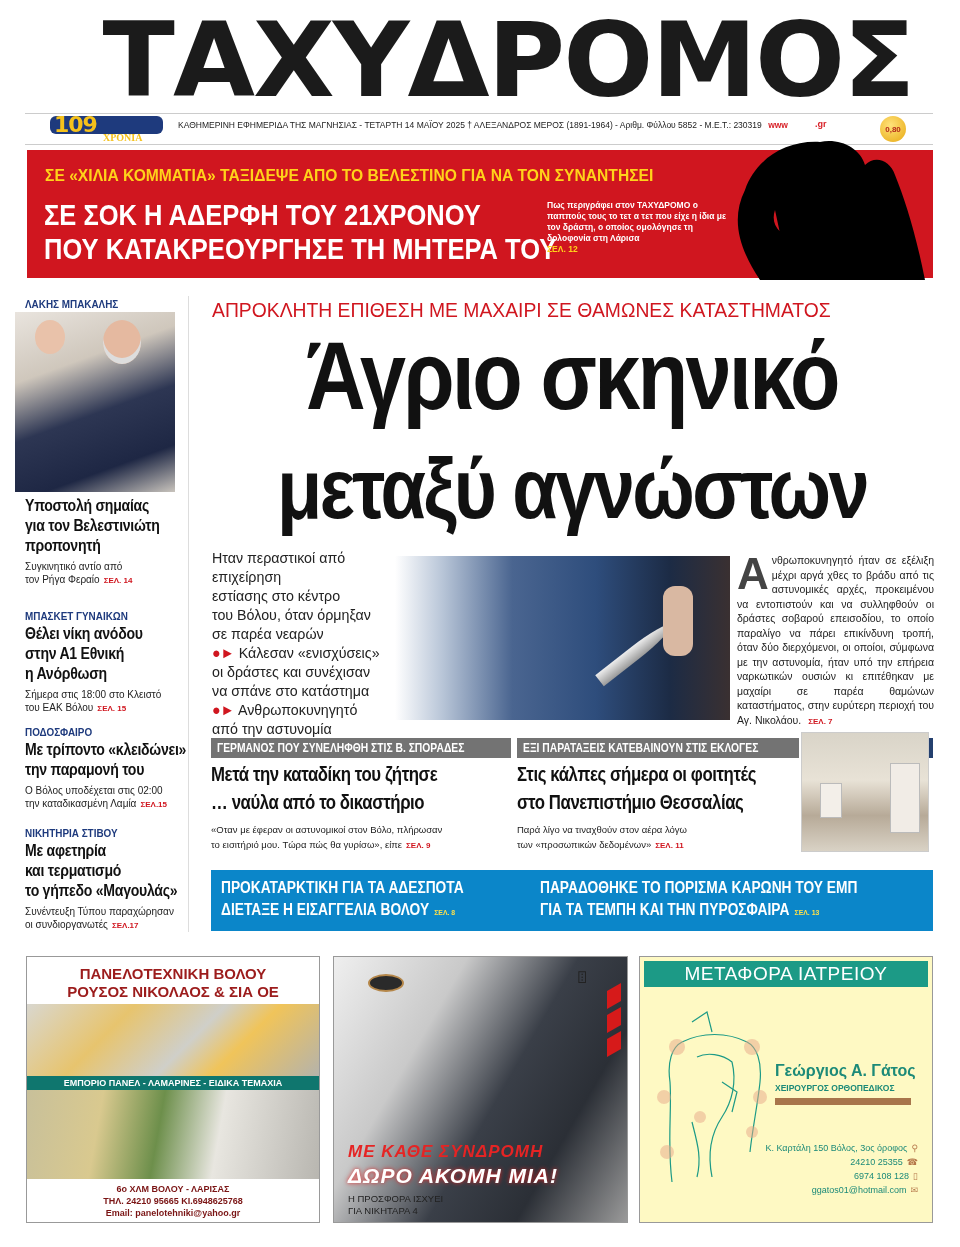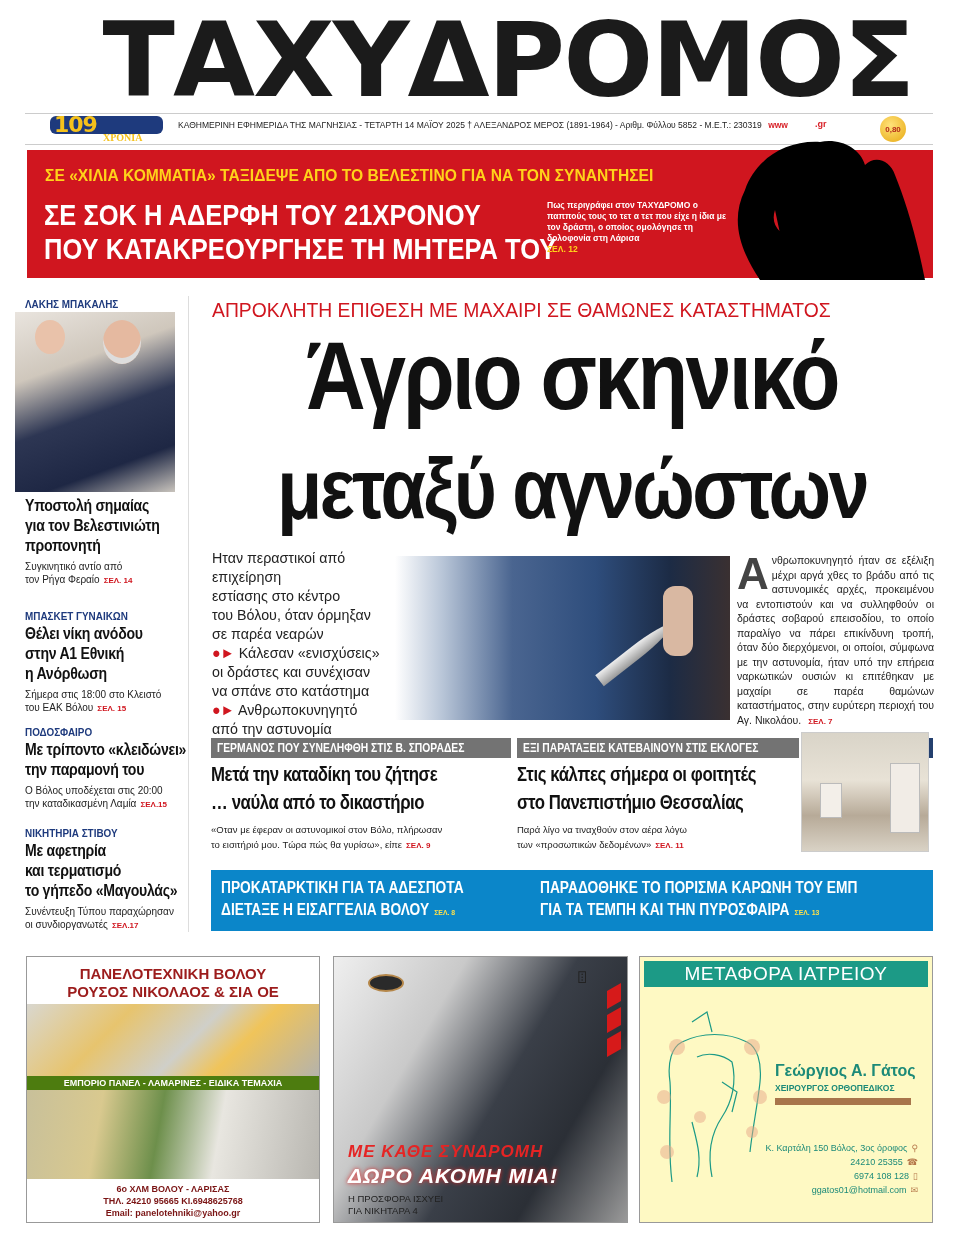--- a/index.html
+++ b/index.html
@@ -47,21 +47,21 @@
     .election-photo { left: 801px; top: 732px; width: 128px; height: 120px; background: linear-gradient(180deg, #d9d4c8 0%, #e8e2d6 40%, #b7aa98 70%, #d9d2c5 100%); border: 1px solid #ccc; }
     .election-photo .p1 { position: absolute; left: 18px; top: 50px; width: 22px; height: 35px; background: #f3efe9; border: 1px solid #bbb; }
     .election-photo .p2 { position: absolute; right: 8px; top: 30px; width: 30px; height: 70px; background: #f1ece6; border: 1px solid #bbb; }
     .bluebox { top: 870px; height: 61px; background: #0b86c9; color: #fff; font-weight: bold; font-size: 16px; line-height: 22px; padding: 7px 0 0 10px; white-space: nowrap; }
     .bluebox .inner { display: inline-block; transform: scaleX(0.86); transform-origin: left; }
     .bluebox .ref { color: #ffe14a; font-size: 8px; margin-left: 6px; }
     .ad { top: 956px; height: 267px; border: 1px solid #999; overflow: hidden; }
     .ad1 { left: 26px; width: 294px; background: #fff; }
     .ad1 .t { position: absolute; left: 0; width: 100%; text-align: center; color: #9c1c1c; font-weight: bold; font-size: 15px; line-height: 18px; }
     .ad1 .img1 { position: absolute; left: 0; top: 47px; width: 100%; height: 72px; background: linear-gradient(135deg, #d9d7cf 0%, #e7c46e 30%, #cfcfc9 55%, #f0c45a 70%, #b5b3ab 100%); }
-    .ad1 .band { position: absolute; left: 0; top: 119px; width: 100%; height: 14px; background: #4d7c0f; color: #fff; font-size: 9px; font-weight: bold; text-align: center; line-height: 14px; }
+    .ad1 .band { position: absolute; left: 0; top: 119px; width: 100%; height: 14px; background: #0f766e; color: #fff; font-size: 9px; font-weight: bold; text-align: center; line-height: 14px; }
     .ad1 .img2 { position: absolute; left: 0; top: 133px; width: 100%; height: 89px; background: linear-gradient(100deg, #c8c09a 0%, #d9c98f 25%, #6d8f4b 45%, #e8e6e0 65%, #b8b6b0 100%); }
     .ad1 .f { position: absolute; left: 0; width: 100%; text-align: center; color: #7a1414; font-size: 9px; font-weight: bold; line-height: 12px; }
     .ad2 { left: 333px; width: 295px; background: linear-gradient(120deg, #efefef 0%, #c9c9c9 30%, #3a3f48 55%, #2b2f36 75%, #9a9a9a 100%); }
     .ad2 .l1 { position: absolute; left: 14px; top: 185px; color: #e52424; font-style: italic; font-weight: bold; font-size: 17px; letter-spacing: 1px; }
     .ad2 .l2 { position: absolute; left: 14px; top: 207px; color: #fff; font-style: italic; font-weight: bold; font-size: 21px; letter-spacing: 1px; text-shadow: 0 0 4px #e52424; }
     .ad2 .l3 { position: absolute; left: 14px; top: 236px; color: #222; font-size: 9.5px; line-height: 12px; }
     .ad2 .logo { position: absolute; left: 34px; top: 17px; width: 36px; height: 18px; border-radius: 50%; background: #2a2a2a; border: 2px solid #b5874a; }
     .ad2 .stripe { position: absolute; right: 6px; width: 14px; height: 18px; background: #d61a1a; transform: skewY(-30deg); }
     .ad3 { left: 639px; width: 294px; background: #fef9c3; }
     .ad3 .head { position: absolute; left: 4px; top: 4px; right: 4px; height: 26px; background: #1c9a86; color: #fff; font-size: 19px; text-align: center; line-height: 26px; letter-spacing: 0.5px; }
@@ -142,21 +142,21 @@
   </div>
 </div>
 
 <div class="abs side-col" style="top:726px">
   <div class="kick">ΠΟΔΟΣΦΑΙΡΟ</div>
   <div class="sideh">
     <div>Με τρίποντο «κλειδώνει»</div>
     <div>την παραμονή του</div>
   </div>
   <div class="sidep">
-    <div>Ο Βόλος υποδέχεται στις 20:00</div>
+    <div>Ο Βόλος υποδέχεται στις 02:00</div>
     <div><span>την καταδικασμένη Λαμία</span><span class="pgref">ΣΕΛ.15</span></div>
   </div>
 </div>
 
 <div class="abs side-col" style="top:827px">
   <div class="kick">ΝΙΚΗΤΗΡΙΑ ΣΤΙΒΟΥ</div>
   <div class="sideh">
     <div>Με αφετηρία</div>
     <div>και τερματισμό</div>
     <div>το γήπεδο «Μαγουλάς»</div>

